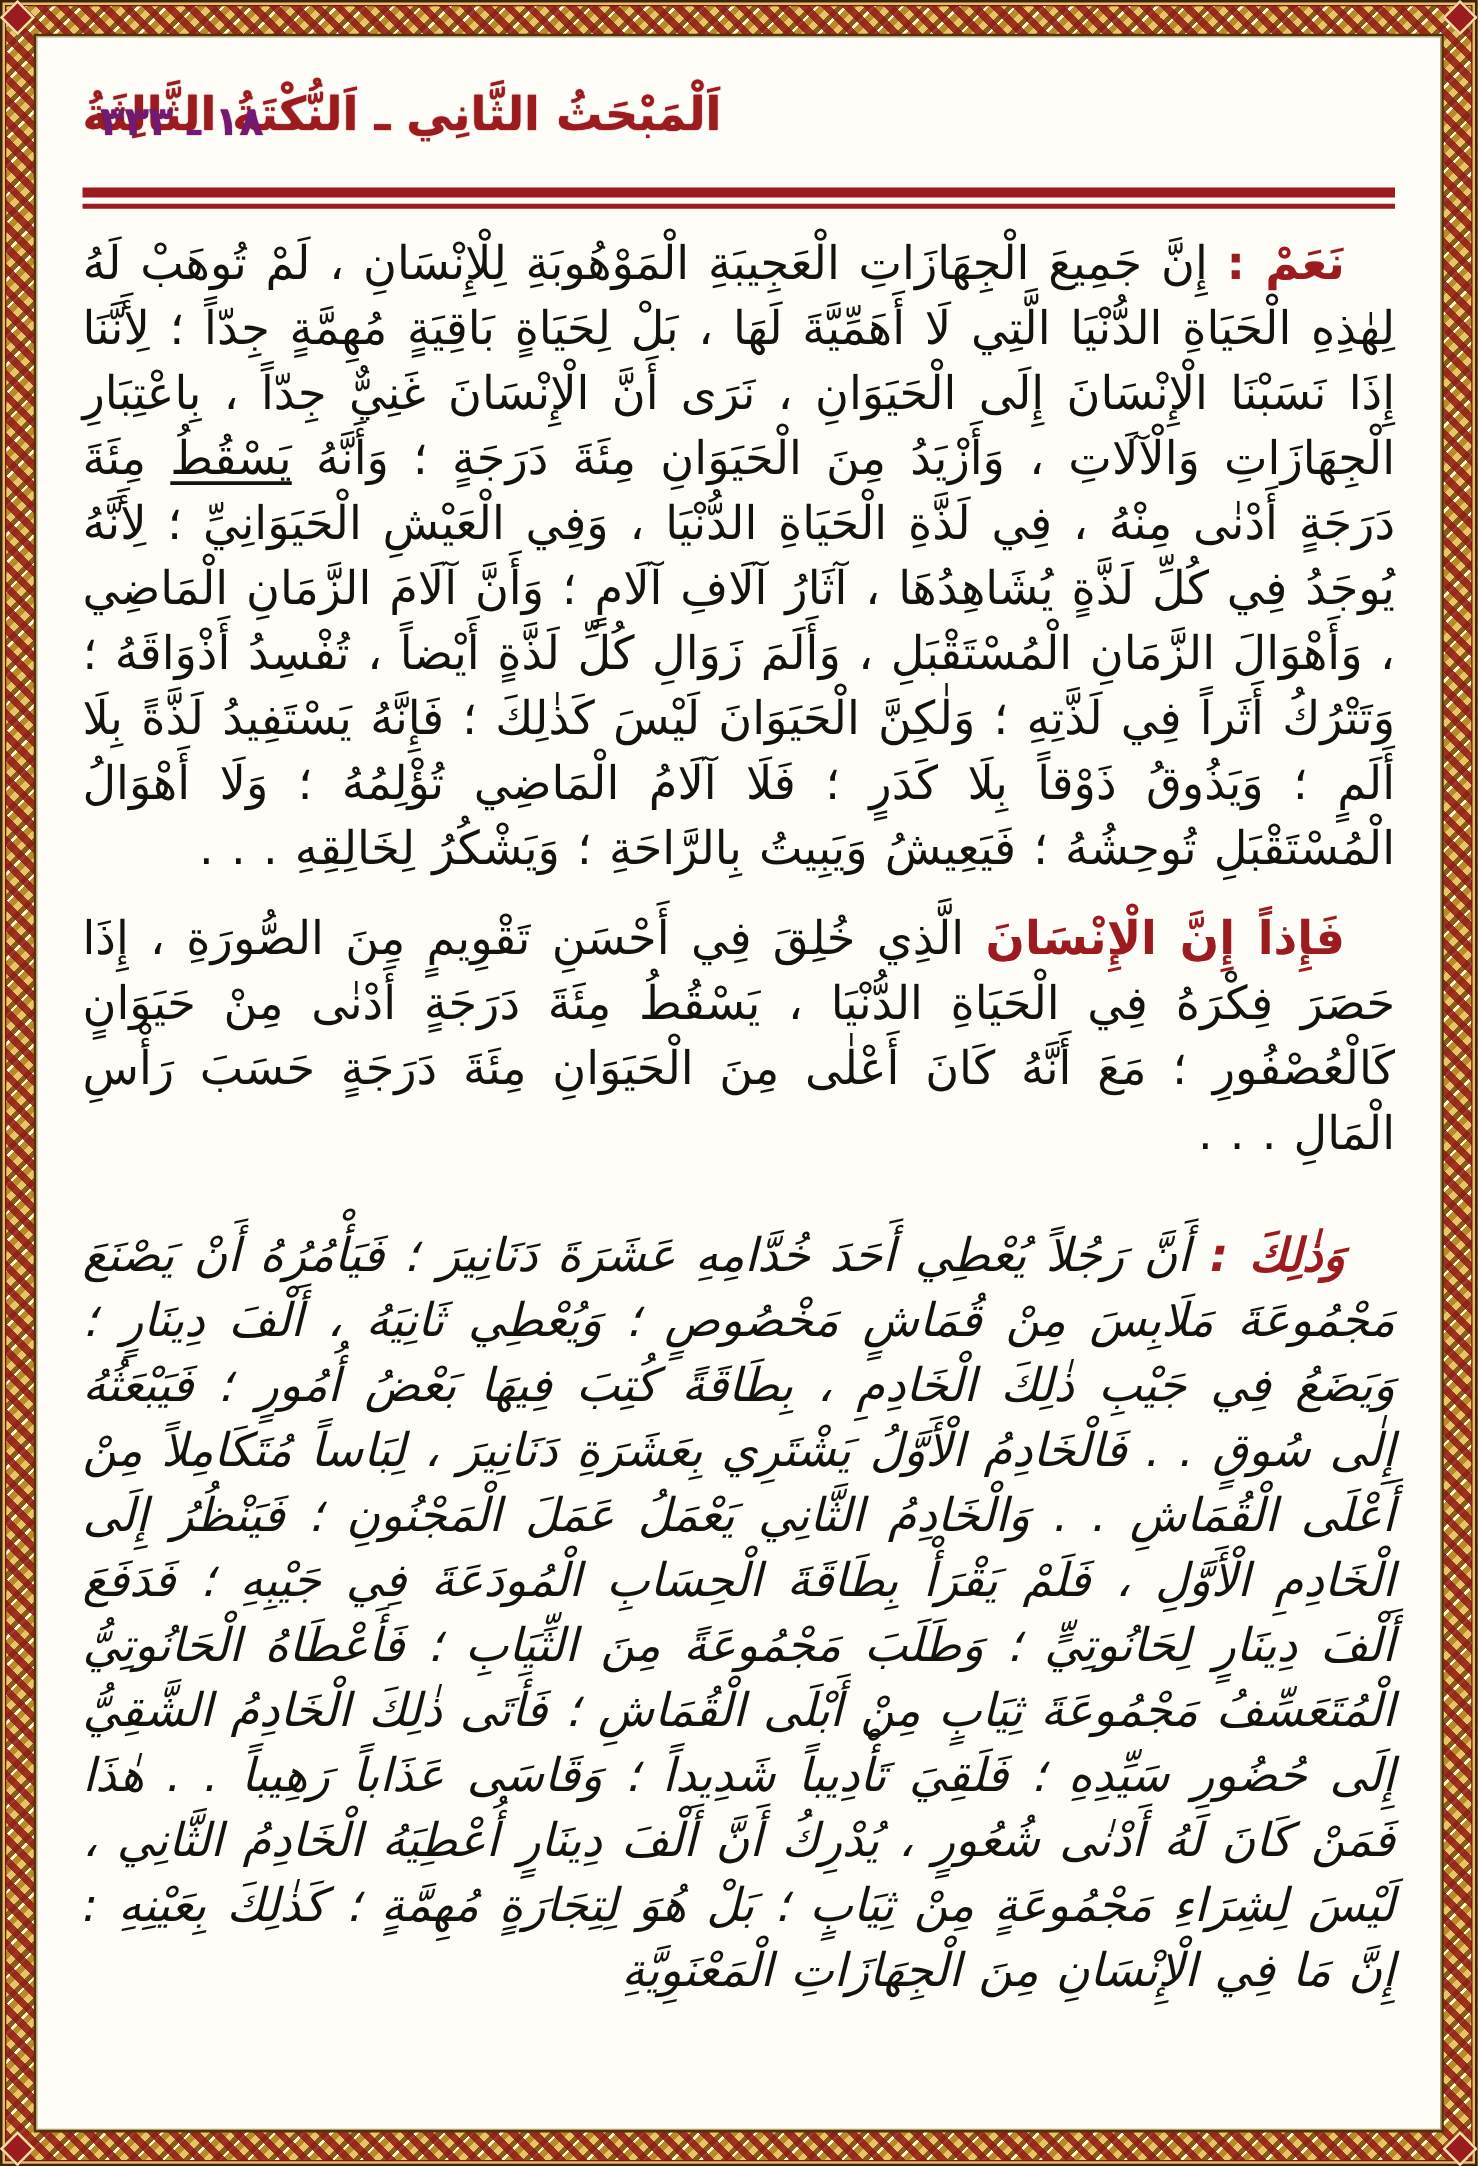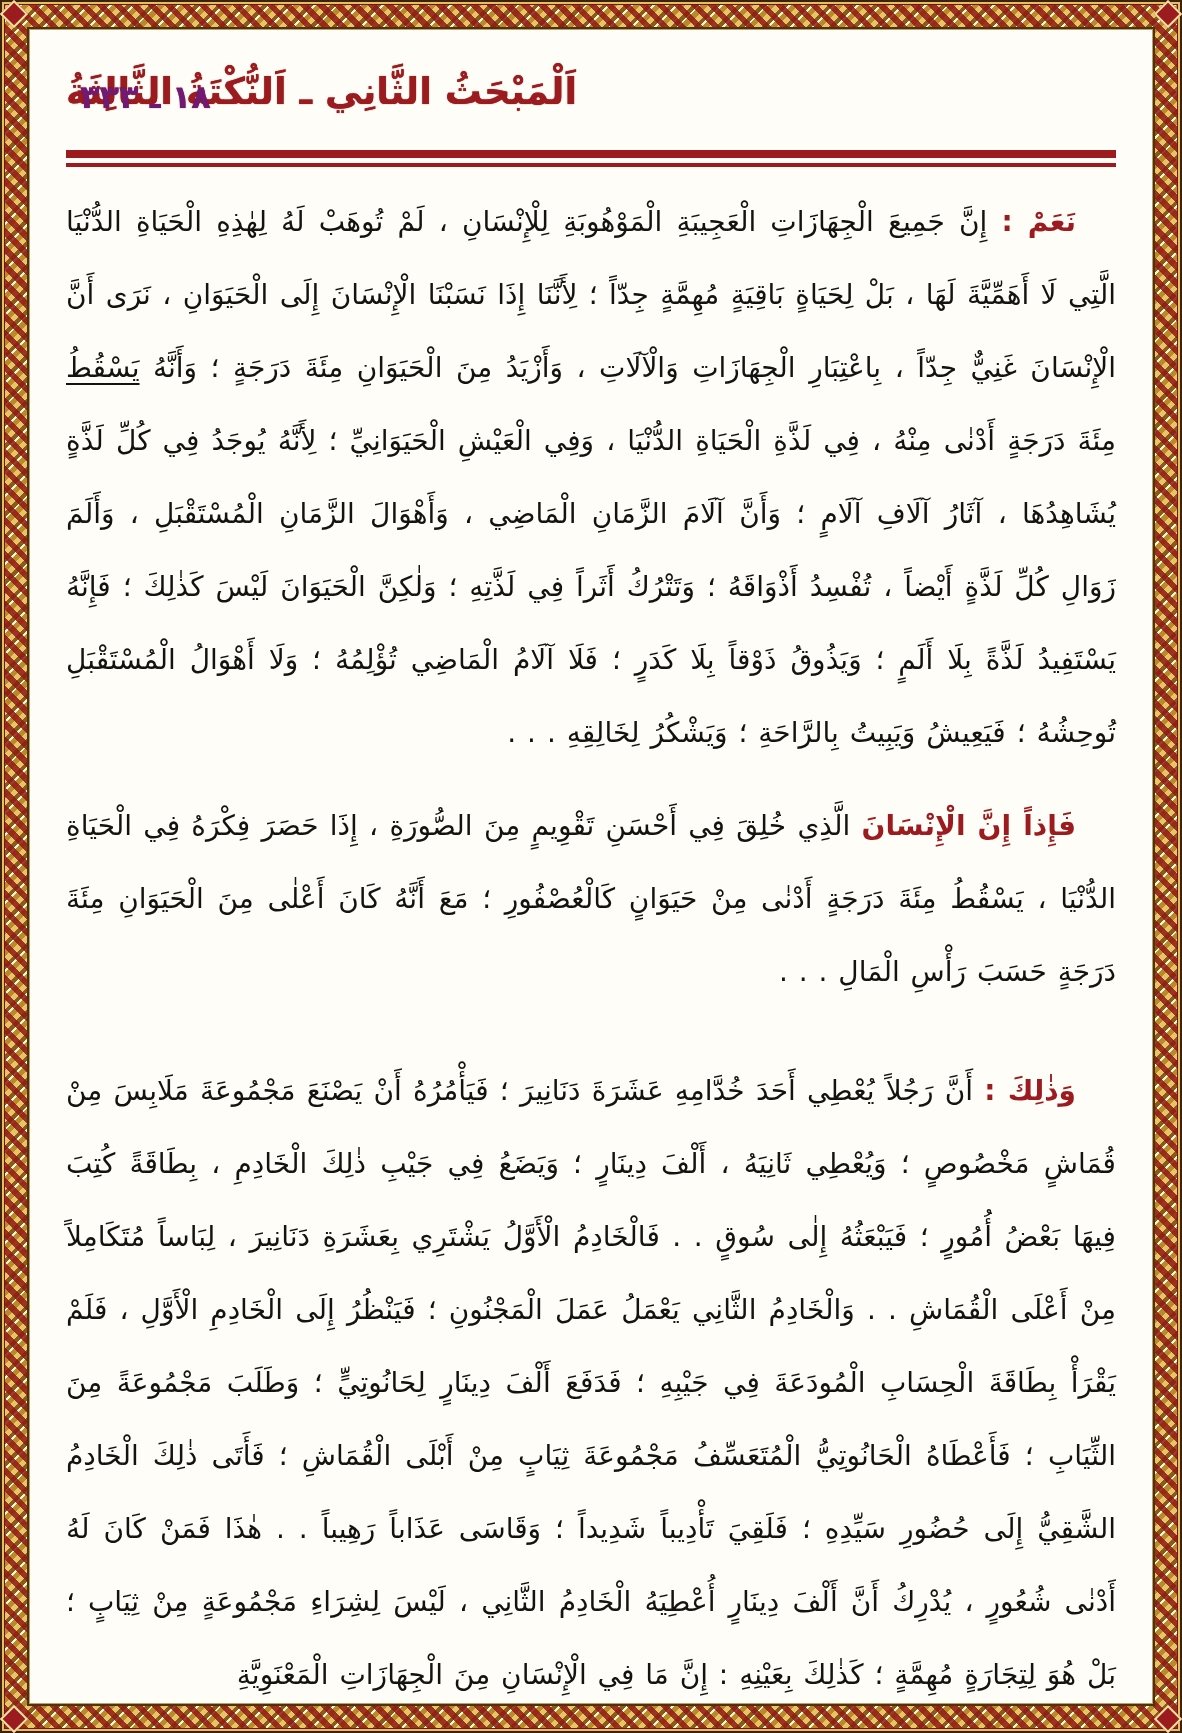--- a/index.html
+++ b/index.html
@@ -67,29 +67,29 @@
   .rules { margin: 14px 0 6px 0; }
   .rule-thick { height: 8px; background: #9b1b1e; }
   .rule-thin  { height: 4px; background: #9b1b1e; margin-top: 5px; }
 
   
   .body-text {
     margin-top: 18px;
     color: #151310;
   }
   p.para {
-    font-size: 28px;
-    line-height: 73px;
+    font-size: 37px;
+    line-height: 52px;
     text-align: justify;
     text-justify: inter-word;
     text-indent: 40px;
     margin-bottom: 14px;
     word-spacing: 2px;
   }
-  p.para.gap-large { margin-top: 46px; }
+  p.para.gap-large { margin-top: 46px; font-style: italic; }
   p.para.gap-med   { margin-top: 20px; }
   .lead {
     color: #9b1b1e;
     font-weight: bold;
   }
   .uline { text-decoration: underline; text-underline-offset: 6px; }
 </style>
 </head>
 <body>
 

